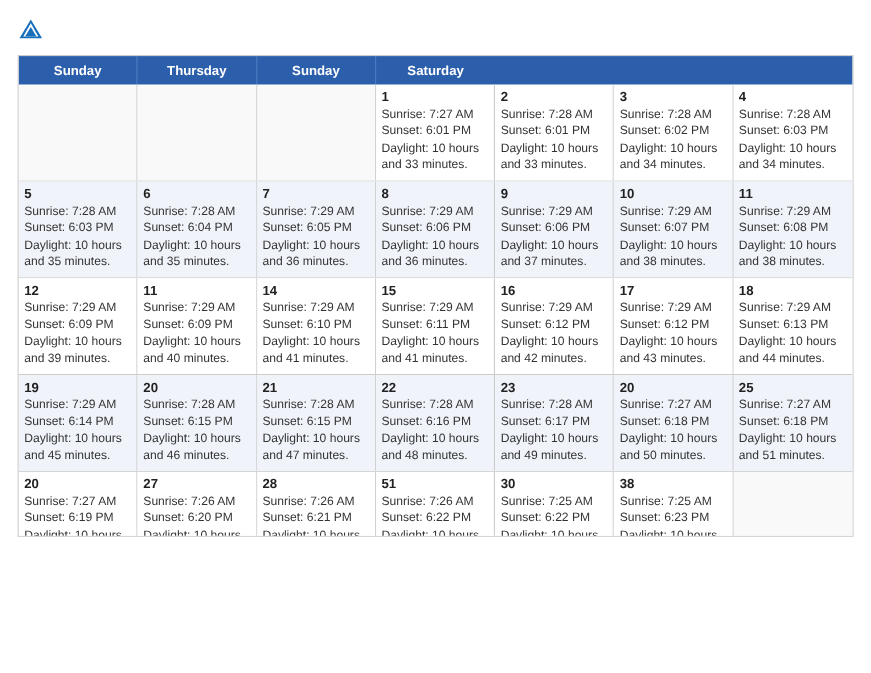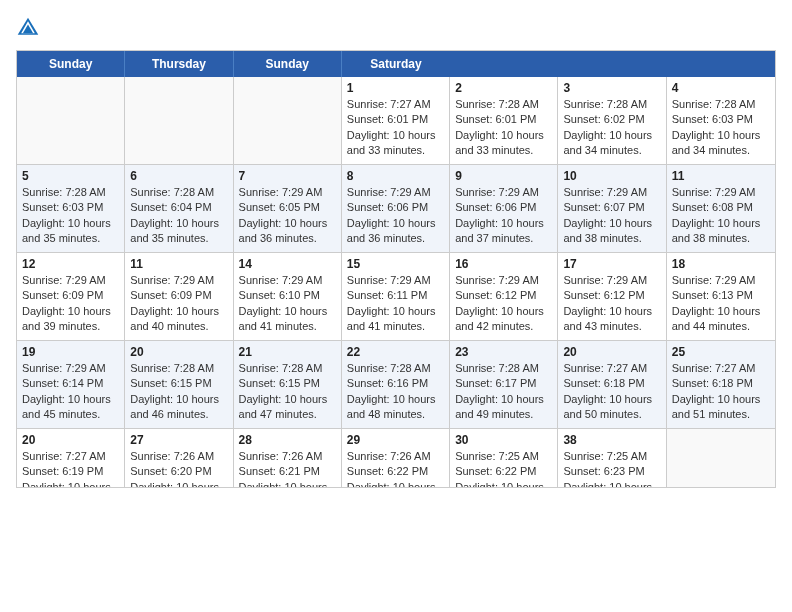--- a/index.html
+++ b/index.html
@@ -343,21 +343,21 @@
 and 53 minutes.</div>
           </div>
           <div class="cal-cell">
             <div class="day-num">28</div>
             <div class="day-info" style="white-space: pre-line;">Sunrise: 7:26 AM
 Sunset: 6:21 PM
 Daylight: 10 hours
 and 54 minutes.</div>
           </div>
           <div class="cal-cell">
-            <div class="day-num">29</div>
+            <div class="day-num">51</div>
             <div class="day-info" style="white-space: pre-line;">Sunrise: 7:26 AM
 Sunset: 6:22 PM
 Daylight: 10 hours
 and 55 minutes.</div>
           </div>
           <div class="cal-cell">
             <div class="day-num">30</div>
             <div class="day-info" style="white-space: pre-line;">Sunrise: 7:25 AM
 Sunset: 6:22 PM
 Daylight: 10 hours

